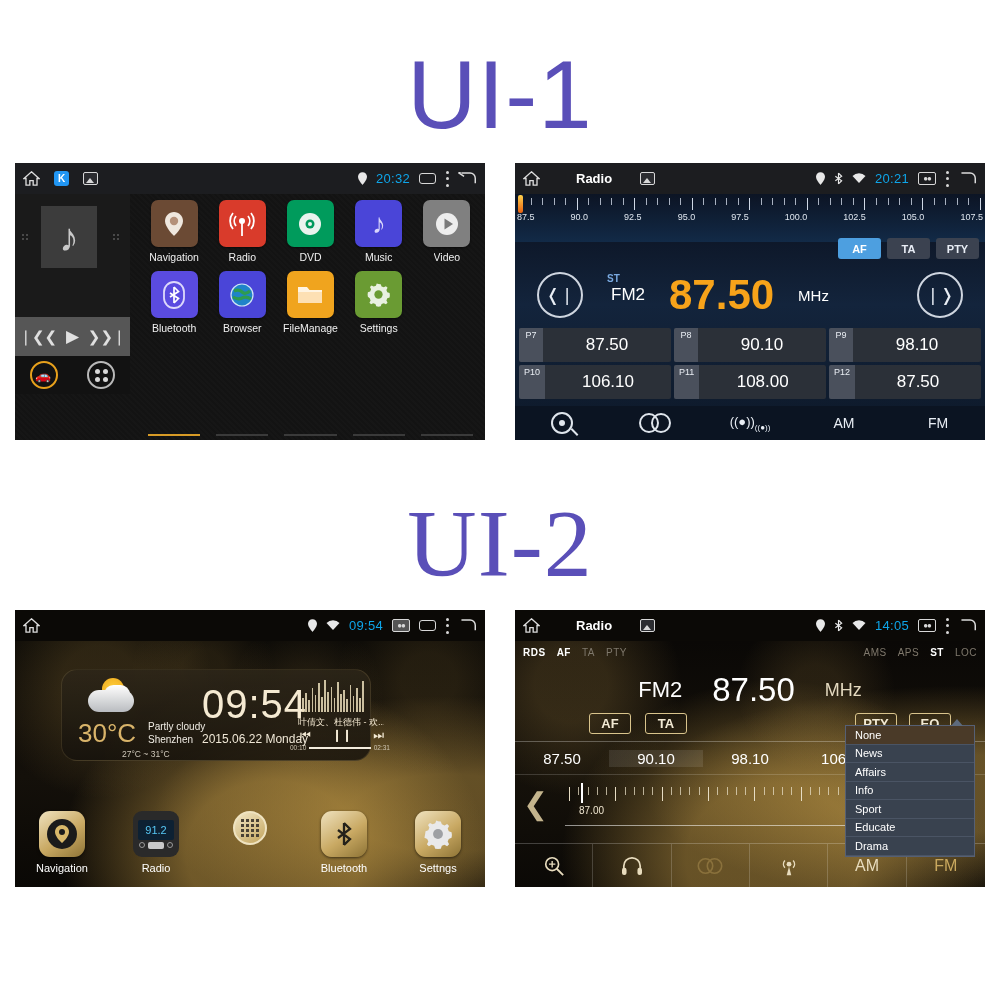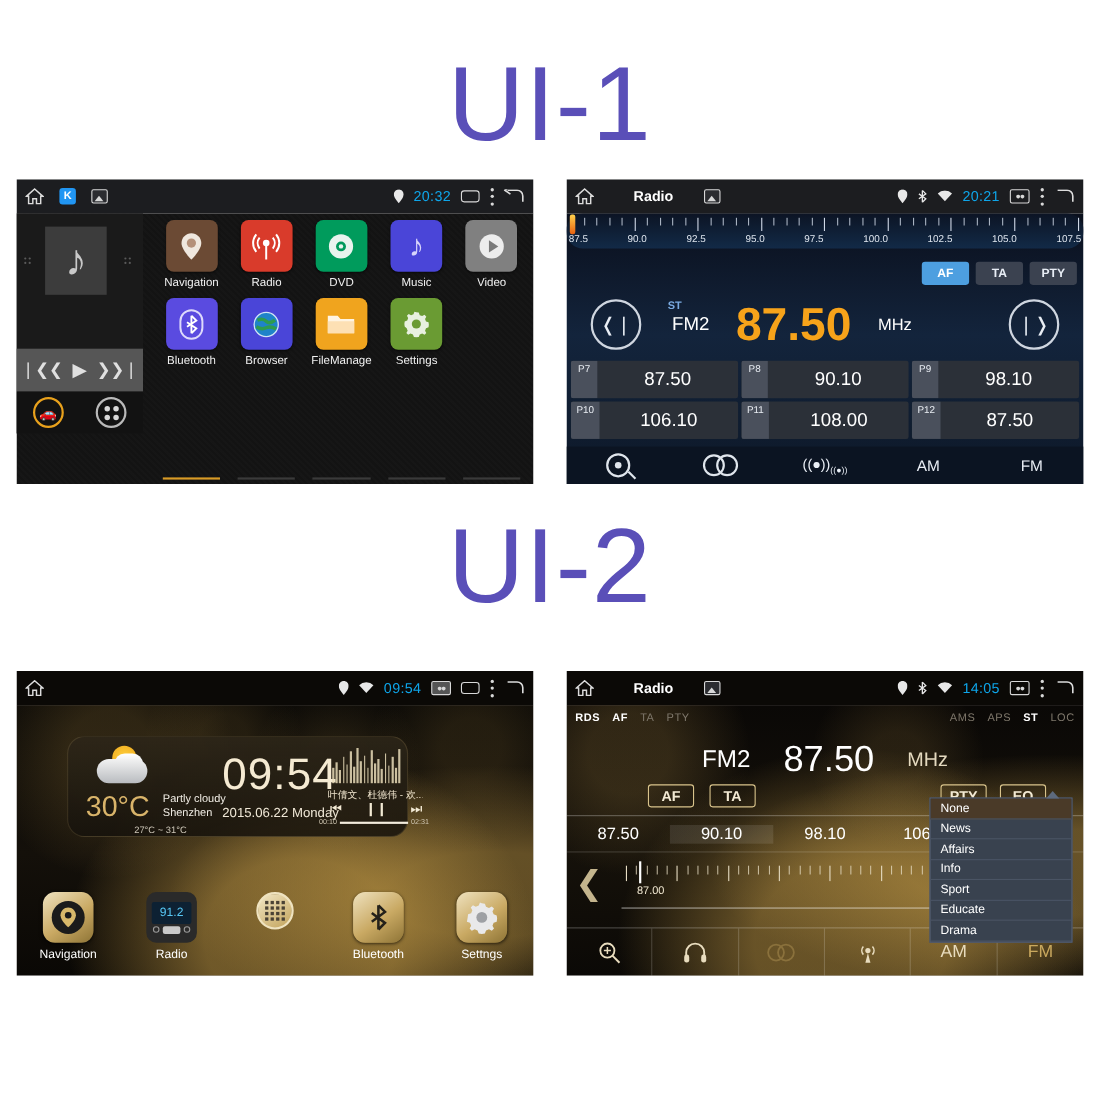--- a/index.html
+++ b/index.html
@@ -15,21 +15,21 @@
   .section-title {
     position: absolute; left: 0; width: 1000px;
     text-align: center;
     color: #5A4FB8;
     font-size: 96px;
     font-weight: 400;
     letter-spacing: 1px;
     font-family: "Liberation Sans", sans-serif;
   }
   #title-ui1 { top: 40px; }
-  #title-ui2 { top: 460px; }
+  #title-ui2 { top: 488px; font-family: Liberation Serif, serif; }
 
   
   .screen {
     position: absolute;
     width: 470px; height: 277px;
     overflow: hidden;
   }
   #screen-ui1-home  { left: 15px;  top: 163px; }
   #screen-ui1-radio { left: 515px; top: 163px; }
   #screen-ui2-home  { left: 15px;  top: 610px; }
@@ -146,21 +146,21 @@
     display:grid;grid-template-columns:repeat(5,1fr);
   }
   .pagebar{ height:2px;background:#3a3a3a; margin:0 8px;}
   .pagebar.on{ background:#d89b26;}
 
   
   #screen-ui1-radio .body{
     position:relative;height:246px;
     background: linear-gradient(180deg,#0a0f1c 0%, #13243c 45%, #0d1828 100%);
   }
-  .freq-scale{ position:relative; height:32px; background:linear-gradient(180deg,#0c1424,#122a47);border-radius:15px;}
+  .freq-scale{ position:relative; height:48px; background:linear-gradient(180deg,#0c1424,#122a47);}
   .ticks{ position:absolute; left:4px; right:4px; top:4px; height:12px;
           display:flex; justify-content:space-between;}
   .ticks i{ width:1px; background:#cfd8e6; display:block;}
   .ticks i.major{ height:12px;} .ticks i.minor{ height:7px; opacity:.8;}
   .scale-labels{ position:absolute;left:2px;right:2px;top:18px;
     display:flex;justify-content:space-between;color:#dfe6ef;font-size:9px;}
   .freq-cursor{ position:absolute;left:3px;top:1px;width:5px;height:18px;
     background:linear-gradient(180deg,#ffd24d,#e8600f);border-radius:2px;}
   .rds-row{ position:absolute;right:6px;top:44px;display:flex;gap:6px;}
   .rds-btn{ width:43px;height:21px;border-radius:3px;background:#3b4250;color:#e8edf5;

